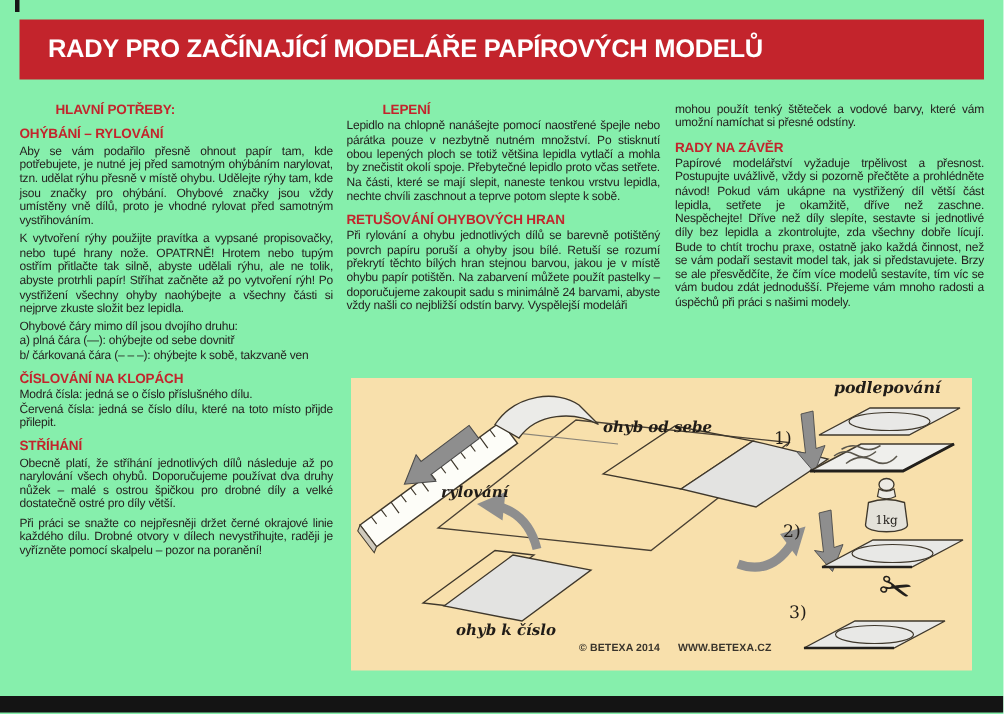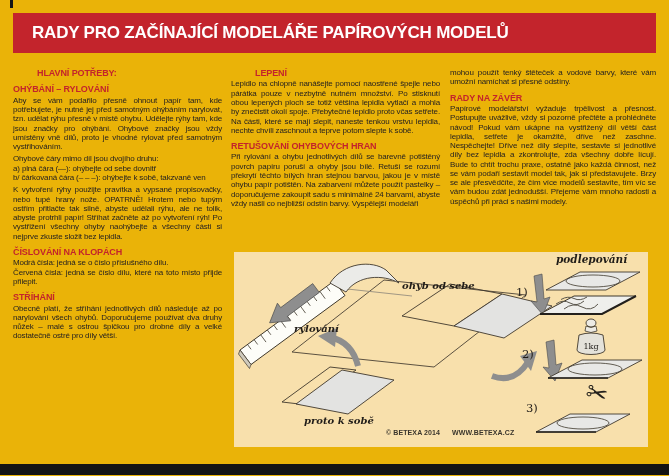--- a/index.html
+++ b/index.html
@@ -1,17 +1,17 @@
 <!DOCTYPE html>
 <html lang="cs"><head>
 <meta charset="utf-8">
 <style>
   html,body { margin:0; padding:0; background:#fff; }
   .page {
-    position:relative; width:669px; height:476px; background:#eab308;
+    position:relative; width:669px; height:476px; background:#86efac;
     font-family:"Liberation Sans", sans-serif; overflow:hidden;
   }
   .corner-mark { position:absolute; left:10px; top:0; width:3px; height:8px; background:#161616; }
   .title-band {
     position:absolute; left:13px; top:13px; width:643px; height:40px;
     background:#c3242c; display:flex; align-items:center;
   }
   .title-band .title-text {
     color:#ffffff; font-weight:bold; font-size:17px; letter-spacing:-0.2px; padding-left:19px; white-space:nowrap;
   }
@@ -56,31 +56,32 @@
 
   <div class="title-band">
     <span class="title-text">RADY PRO ZAČÍNAJÍCÍ MODELÁŘE PAPÍROVÝCH MODELŮ</span>
   </div>
 
   <div class="col col1">
     <h3 class="first">HLAVNÍ POTŘEBY:</h3>
 
     <h3>OHÝBÁNÍ – RYLOVÁNÍ</h3>
     <p>Aby se vám podařilo přesně ohnout papír tam, kde potřebujete, je nutné jej před samotným ohýbáním narylovat, tzn. udělat rýhu přesně v místě ohybu. Udělejte rýhy tam, kde jsou značky pro ohýbání. Ohybové značky jsou vždy umístěny vně dílů, proto je vhodné rylovat před samotným vystřihováním.</p>
+    <p>K vytvoření rýhy použijte pravítka a vypsané propisovačky, nebo tupé hrany nože. OPATRNĚ! Hrotem nebo tupým ostřím přitlačte tak silně, abyste udělali rýhu, ale ne tolik, abyste protrhli papír! Stříhat začněte až po vytvoření rýh! Po vystřižení všechny ohyby naohýbejte a všechny části si nejprve zkuste složit bez lepidla.</p>
     <p>Ohybové čáry mimo díl jsou dvojího druhu:
 a) plná čára (—): ohýbejte od sebe dovnitř
 b/ čárkovaná čára (– – –): ohýbejte k sobě, takzvaně ven</p>
-    <p>K vytvoření rýhy použijte pravítka a vypsané propisovačky, nebo tupé hrany nože. OPATRNĚ! Hrotem nebo tupým ostřím přitlačte tak silně, abyste udělali rýhu, ale ne tolik, abyste protrhli papír! Stříhat začněte až po vytvoření rýh! Po vystřižení všechny ohyby naohýbejte a všechny části si nejprve zkuste složit bez lepidla.</p>
 
     <h3>ČÍSLOVÁNÍ NA KLOPÁCH</h3>
     <p>Modrá čísla: jedná se o číslo příslušného dílu.
 Červená čísla: jedná se číslo dílu, které na toto místo přijde přilepit.</p>
 
     <h3>STŘÍHÁNÍ</h3>
     <p>Obecně platí, že stříhání jednotlivých dílů následuje až po narylování všech ohybů. Doporučujeme používat dva druhy nůžek – malé s ostrou špičkou pro drobné díly a velké dostatečně ostré pro díly větší.</p>
+    <p>Při práci se snažte co nejpřesněji držet černé okrajové linie každého dílu. Drobné otvory v dílech nevystřihujte, raději je vyřízněte pomocí skalpelu – pozor na poranění!</p>
   </div>
 
   <div class="col col2">
     <h3 class="first">LEPENÍ</h3>
     <p>Lepidlo na chlopně nanášejte pomocí naostřené špejle nebo párátka pouze v nezbytně nutném množství. Po stisknutí obou lepených ploch se totiž většina lepidla vytlačí a mohla by znečistit okolí spoje. Přebytečné lepidlo proto včas setřete. Na části, které se mají slepit, naneste tenkou vrstvu lepidla, nechte chvíli zaschnout a teprve potom slepte k sobě.</p>
 
     <h3>RETUŠOVÁNÍ OHYBOVÝCH HRAN</h3>
     <p>Při rylování a ohybu jednotlivých dílů se barevně potištěný povrch papíru poruší a ohyby jsou bílé. Retuší se rozumí překrytí těchto bílých hran stejnou barvou, jakou je v místě ohybu papír potištěn. Na zabarvení můžete použít pastelky – doporučujeme zakoupit sadu s minimálně 24 barvami, abyste vždy našli co nejbližší odstín barvy. Vyspělejší   modeláři</p>
   </div>
 
@@ -138,21 +139,21 @@
         <path d="M314,126 L374,126" fill="none" stroke="#23201c" stroke-width="1.6"></path>
 
         <polygon points="302,180 336,162 396,162 362,180" fill="#e8e8e6" stroke="#3f382c" stroke-width="0.9"></polygon>
         <ellipse cx="349" cy="171" rx="26" ry="6" fill="none" stroke="#3f382c" stroke-width="0.8"></ellipse>
         <path d="M302,180 L362,180" fill="none" stroke="#23201c" stroke-width="1.6"></path>
       </g>
     </svg>
 
     <span class="illu-label" style="left:60px; top:71px;">rylování</span>
     <span class="illu-label" style="left:168px; top:28px;">ohyb od sebe</span>
-    <span class="illu-label" style="left:70px; top:163px;">proto k sobě</span>
+    <span class="illu-label" style="left:70px; top:163px;">ohyb k číslo</span>
     <span class="illu-label" style="left:322px; top:1px; font-size:10.5px;">podlepování</span>
 
     <span class="step-num" style="left:282px; top:33px;">1)</span>
     <span class="step-num" style="left:288px; top:95px;">2)</span>
     <span class="step-num" style="left:292px; top:149px;">3)</span>
 
     <span class="scissors">✂</span>
 
     <span class="copyright" style="left:152px; top:177px;">© BETEXA 2014</span>
     <span class="copyright" style="left:218px; top:177px;">WWW.BETEXA.CZ</span>

